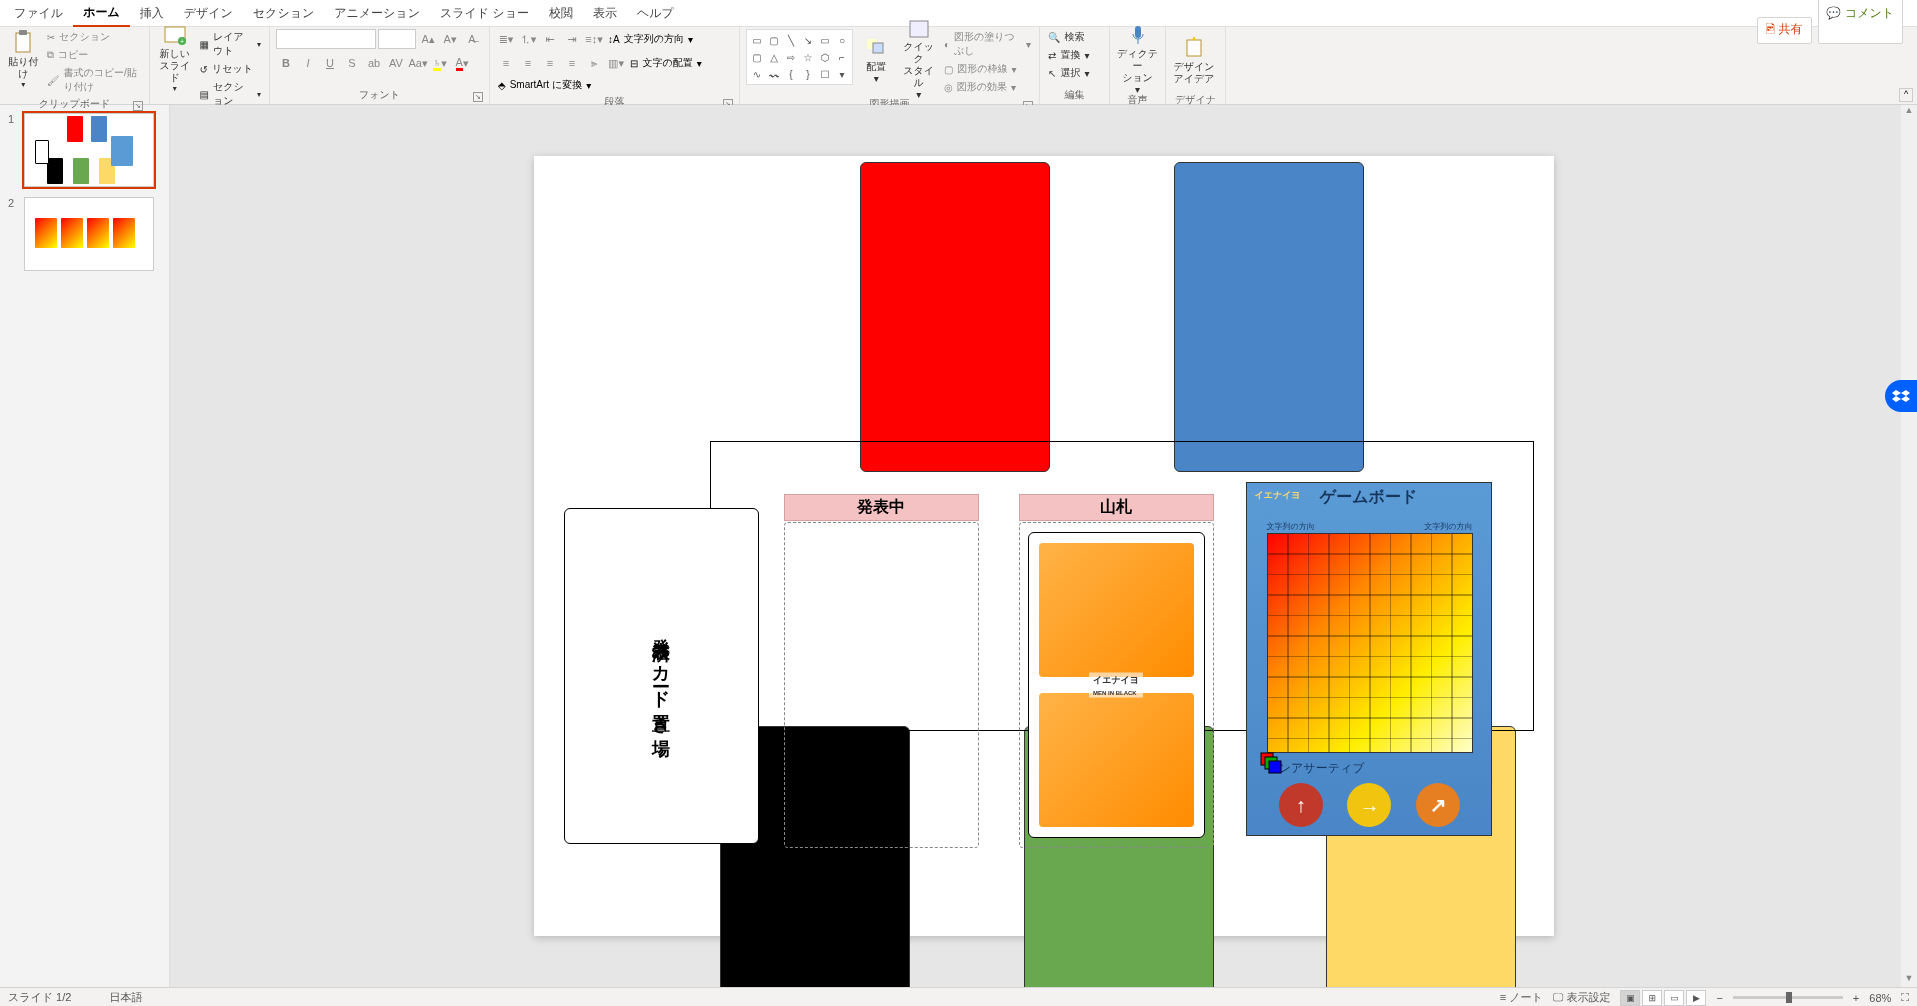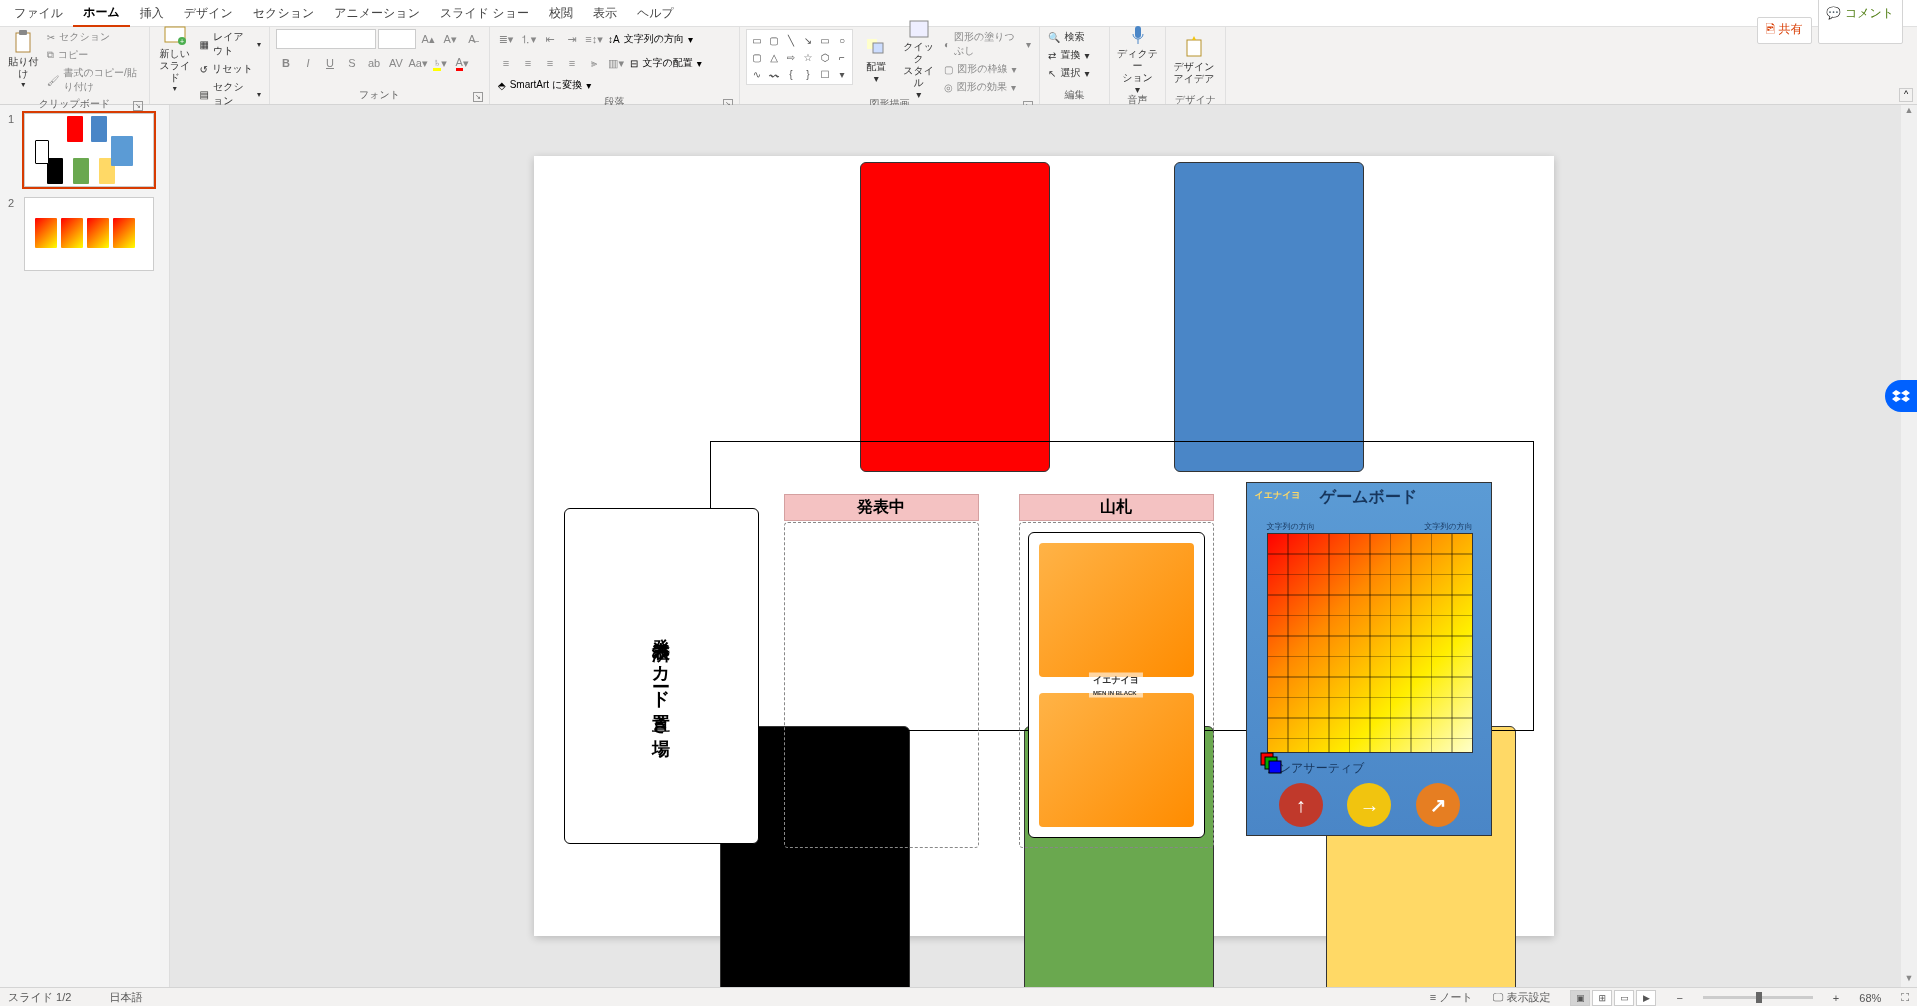--- a/index.html
+++ b/index.html
@@ -32,21 +32,21 @@
 .main-area { display: flex; height: calc(100% - 104px - 20px); }
 .thumb-panel { width: 170px; background: #f3f3f3; border-right: 1px solid #ddd; padding: 8px; overflow-y: auto; }
 .thumb { display: flex; gap: 6px; margin-bottom: 10px; }
 .thumb-num { font-size: 11px; color: #666; width: 10px; }
 .thumb-img { width: 130px; height: 74px; background: #fff; border: 1px solid #ccc; position: relative; }
 .thumb.active .thumb-img { outline: 2px solid #d83b01; }
 .canvas-area { flex: 1; position: relative; background: #e6e6e6; overflow: hidden; display: flex; align-items: center; justify-content: center; }
 .slide { width: 1020px; height: 780px; background: #fff; box-shadow: 0 2px 8px rgba(0,0,0,0.2); position: relative; }
 .scroll-v { position: absolute; right: 0; top: 0; width: 16px; height: 100%; background: #f0f0f0; }
 .status-bar { height: 20px; background: #f3f2f1; border-top: 1px solid #d4d4d4; display: flex; align-items: center; font-size: 11px; color: #555; padding: 0 8px; }
-.status-right { margin-left: auto; display: flex; align-items: center; gap: 20px; }
+.status-right { margin-left: auto; display: flex; align-items: center; gap: 10px; }
 .zoom-slider { width: 110px; height: 3px; background: #ccc; position: relative; }
 .zoom-handle { position: absolute; left: 48%; top: -4px; width: 6px; height: 11px; background: #666; }
 .view-btns { display: flex; gap: 2px; }
 .view-btn { width: 20px; height: 16px; border: 1px solid #ccc; background: #fff; cursor: pointer; display: flex; align-items: center; justify-content: center; font-size: 9px; }
 .view-btn.active { background: #d4d4d4; }
 
 .card { position: absolute; border-radius: 6px; border: 1px solid #333; }
 .red-card { left: 326px; top: 6px; width: 190px; height: 310px; background: #ff0000; }
 .blue-card { left: 640px; top: 6px; width: 190px; height: 310px; background: #4a86c7; }
 .black-card { left: 186px; top: 570px; width: 190px; height: 310px; background: #000; }

